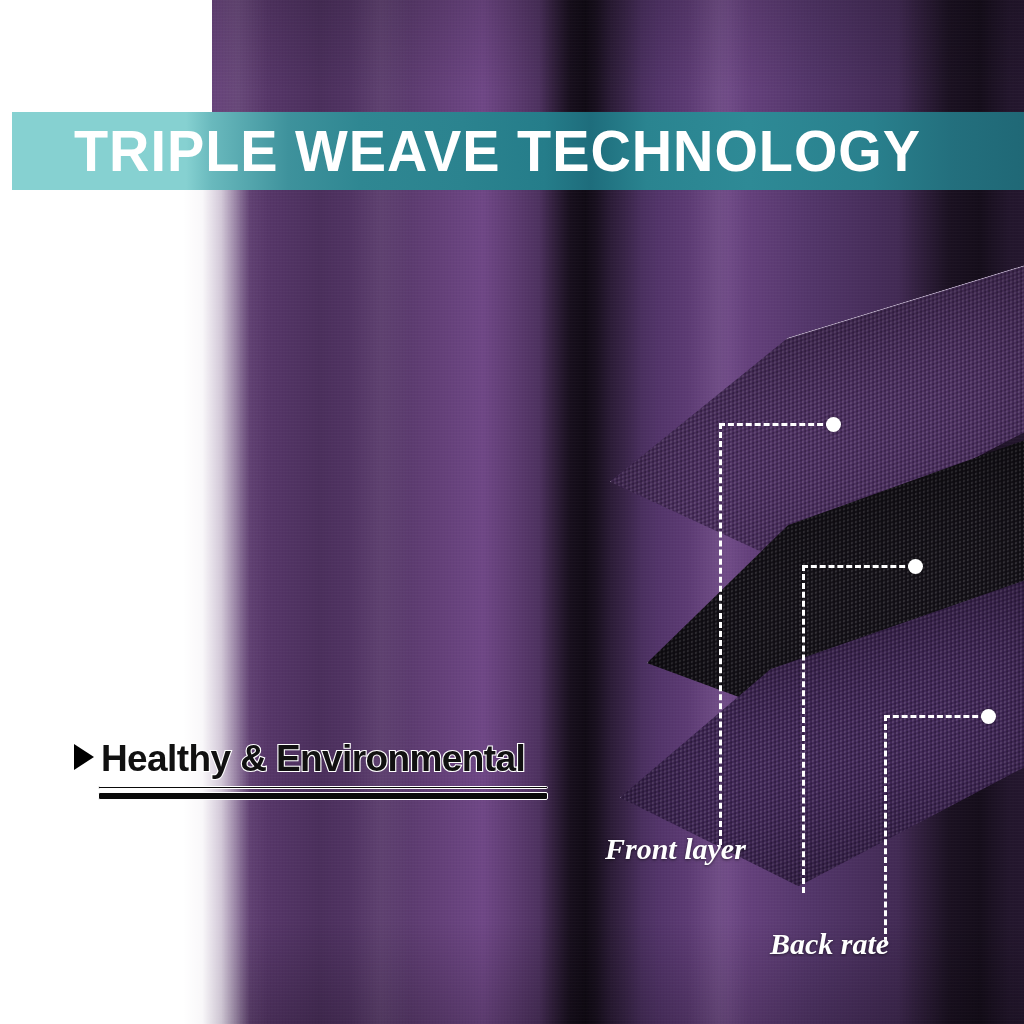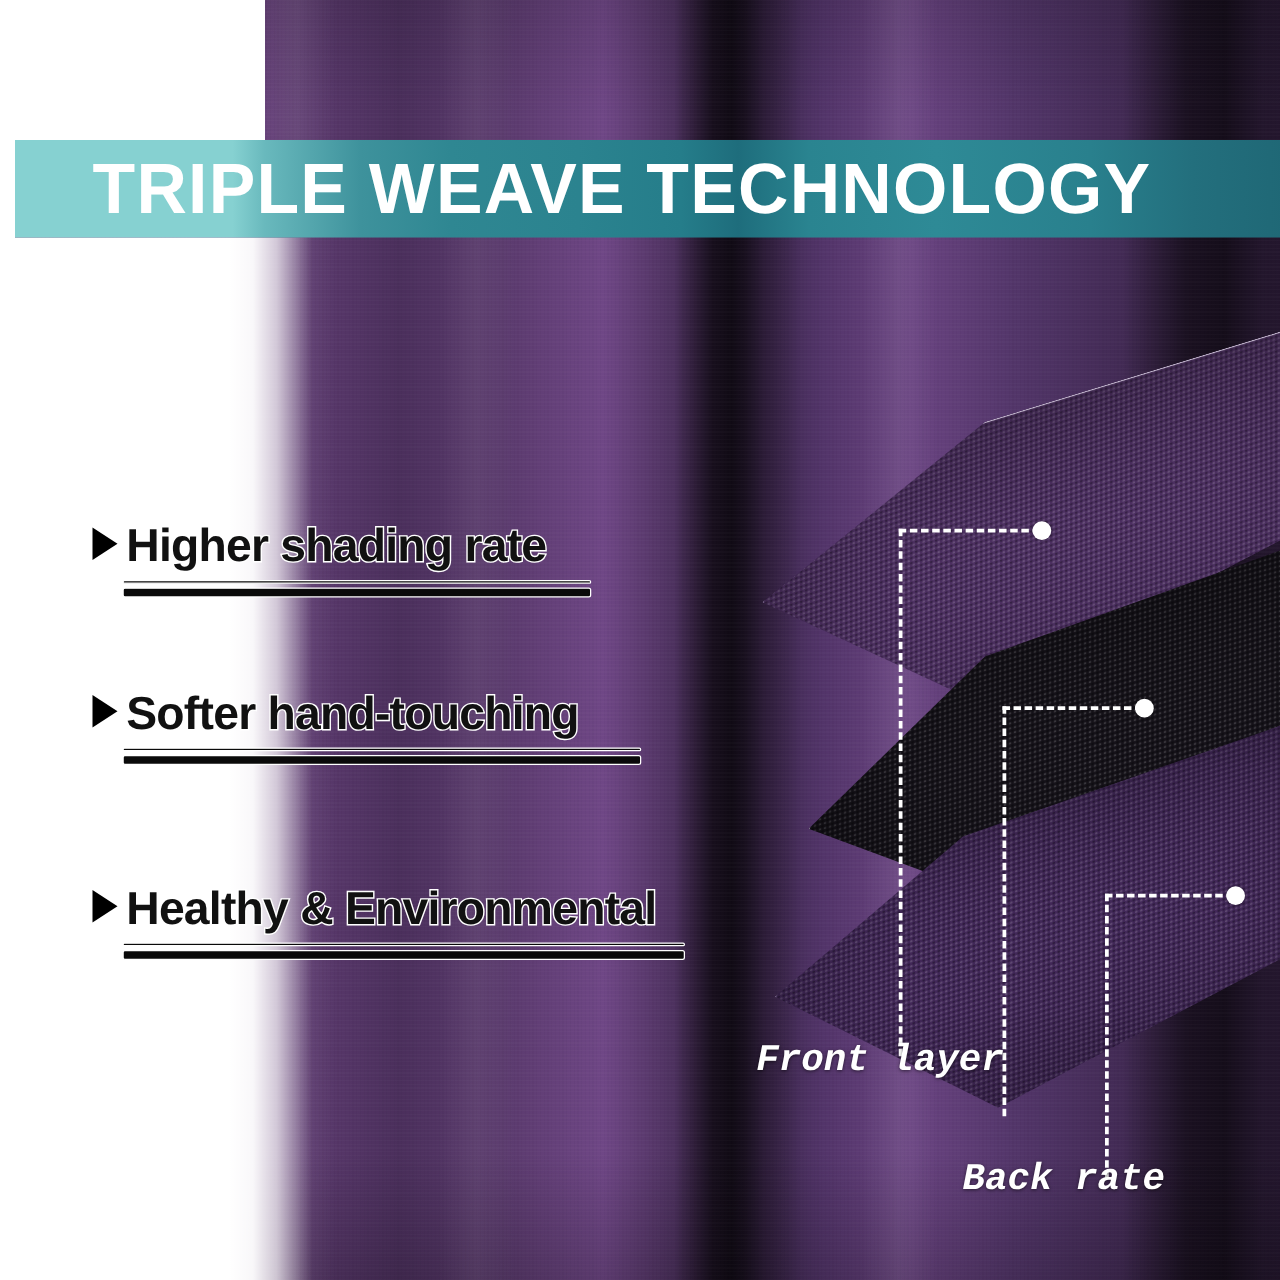--- a/index.html
+++ b/index.html
@@ -180,21 +180,21 @@
   .rule-thick {
     height:8px;
     margin-top:3px;
     background:#0a0a0a;
     border:1px solid #ffffff;
     border-radius:2px;
   }
 
   #feature-0 { top:418px; }
   #feature-1 { top:552px; }
-  #feature-2 { top:708px; }
+  #feature-2 { top:740px; }
   #feature-0 .underline-group { width:375px; }
   #feature-1 .underline-group { width:415px; }
   #feature-2 .underline-group { width:450px; }
 
   
   .diagram {
     position:absolute;
     left:580px; top:320px;
     width:444px; height:560px;
   }
@@ -269,21 +269,21 @@
     border-radius:50%;
     background:#ffffff;
     box-shadow:0 0 3px rgba(0,0,0,0.35);
   }
 
   
   .caption {
     position:absolute;
     z-index:9;
     color:#ffffff;
-    font-family:Liberation Mono, monospace;
+    font-family:Liberation Serif, serif;
     font-weight:bold;
     font-style:italic;
     font-size:30px;
     white-space:nowrap;
     text-shadow:0 1px 3px rgba(0,0,0,0.55);
   }
   #caption-0 { left:593px; top:832px; }
   #caption-1 { left:676px; top:880px; }
   #caption-2 { left:758px; top:927px; }
 </style>
@@ -297,41 +297,21 @@
   <div class="curtain-folds"></div>
 
   <div class="white-panel-top"></div>
   <div class="white-panel"></div>
 
   <div class="banner">
     <div class="banner-fill"></div>
     <div class="banner-title">TRIPLE WEAVE TECHNOLOGY</div>
   </div>
 
-  <div class="feature" id="feature-0">
-    <div class="feature-row">
-      <span class="bullet-arrow"></span>
-      <span class="feature-text">Higher shading rate</span>
-    </div>
-    <div class="underline-group">
-      <div class="rule-thin"></div>
-      <div class="rule-thick"></div>
-    </div>
-  </div>
-
-  <div class="feature" id="feature-1">
-    <div class="feature-row">
-      <span class="bullet-arrow"></span>
-      <span class="feature-text">Softer hand-touching</span>
-    </div>
-    <div class="underline-group">
-      <div class="rule-thin"></div>
-      <div class="rule-thick"></div>
-    </div>
-  </div>
+
 
   <div class="feature" id="feature-2">
     <div class="feature-row">
       <span class="bullet-arrow"></span>
       <span class="feature-text">Healthy &amp; Environmental</span>
     </div>
     <div class="underline-group">
       <div class="rule-thin"></div>
       <div class="rule-thick"></div>
     </div>

